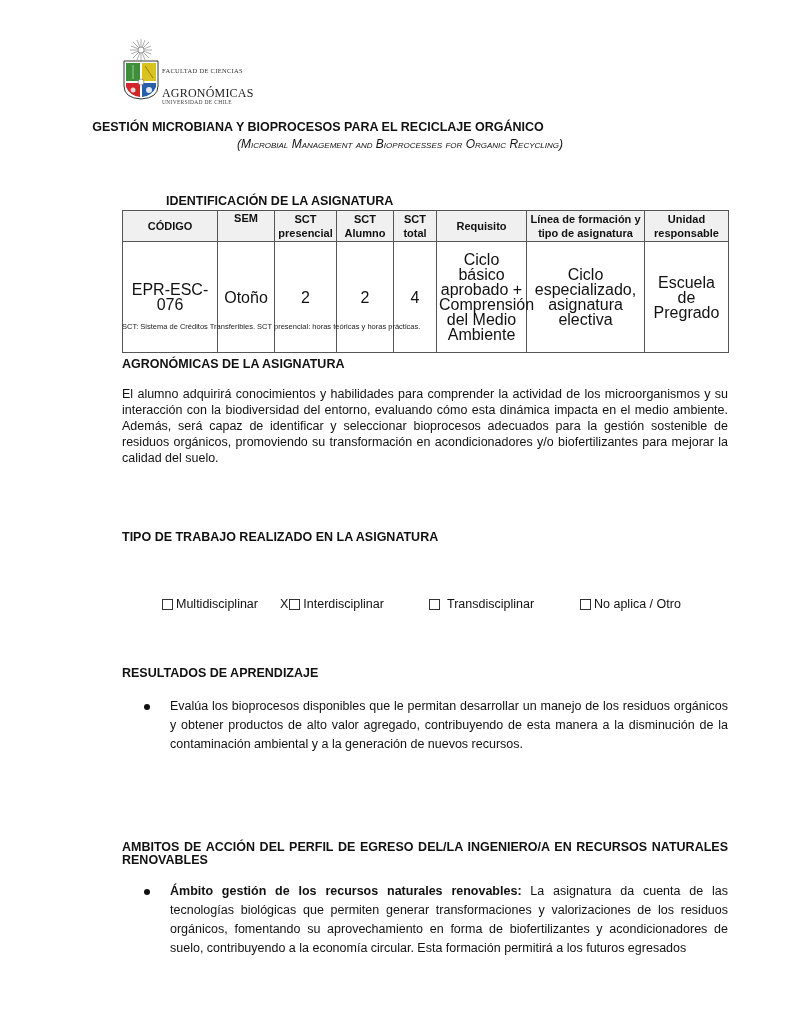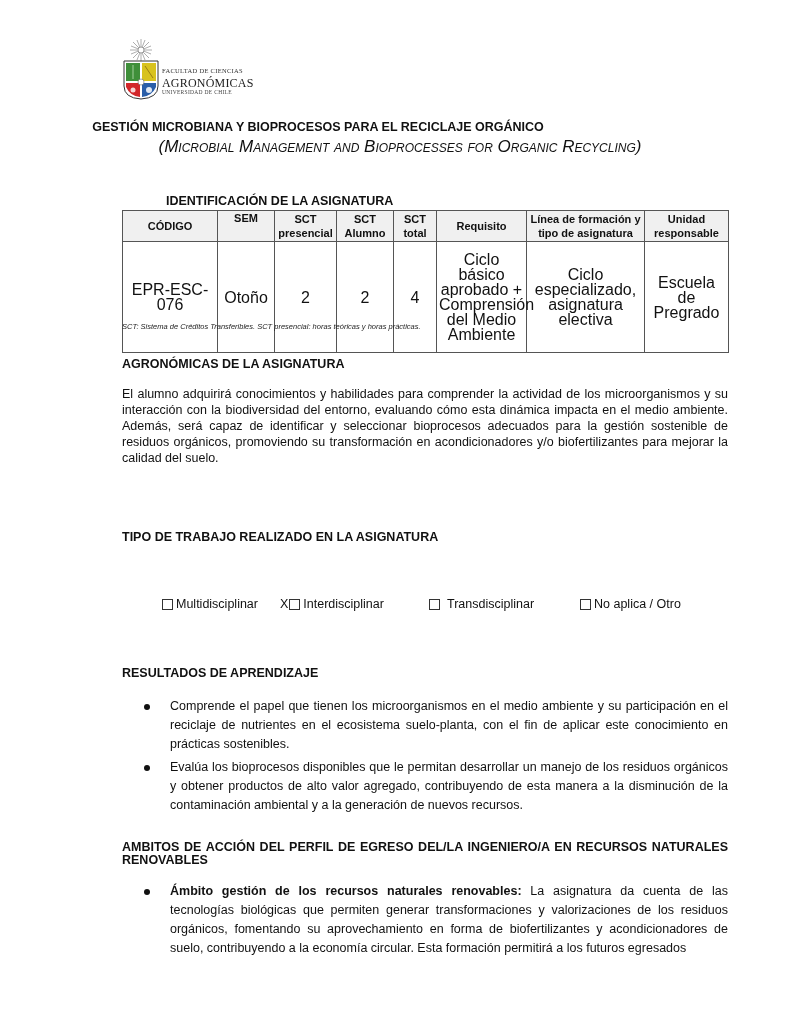--- a/index.html
+++ b/index.html
@@ -9,39 +9,39 @@
       color: #111;
     }
     .page { position: absolute; left: 0; top: 0; width: 800px; height: 1035px; }
 
     
     .logo { position: absolute; left: 121px; top: 38px; width: 120px; height: 64px; }
     .logo-shield { position: absolute; left: 2px; top: 22px; width: 36px; height: 40px; }
     .logo-sun { position: absolute; left: 8px; top: 0px; width: 24px; height: 24px; }
     .logo-text { position: absolute; left: 41px; top: 30px; line-height: 1; }
     .logo-line1 { font-family: "Liberation Serif", serif; font-size: 6.5px; letter-spacing: 0.3px; color: #333; }
-    .logo-line2 { font-family: "Liberation Serif", serif; font-size: 12px; color: #222; margin-top: 2px; letter-spacing: 0.2px; }
+    .logo-line2 { font-family: "Liberation Serif", serif; font-size: 12px; color: #222; margin-top: 12px; letter-spacing: 0.2px; }
     .logo-line3 { font-family: "Liberation Serif", serif; font-size: 5.5px; color: #444; margin-top: 1px; letter-spacing: 0.3px; }
 
     
     .title { position: absolute; left: 0; width: 636px; text-align: center; top: 120px; font-weight: bold; font-size: 12.5px; }
-    .subtitle { position: absolute; left: 0; width: 800px; text-align: center; top: 137px; font-style: italic; font-size: 17px; font-variant: small-caps; }
+    .subtitle { position: absolute; left: 0; width: 800px; text-align: center; top: 137px; font-style: italic; font-size: 12px; font-variant: small-caps; }
 
     .section-head { position: absolute; left: 122px; font-weight: bold; font-size: 12.5px; }
 
     
     .id-table {
       position: absolute; left: 122px; top: 210px; width: 606px;
       border-collapse: collapse; font-size: 11.5px; table-layout: fixed;
     }
     .id-table th, .id-table td { border: 1px solid #555; text-align: center; padding: 0 2px; }
     .id-table th { background: #f0f0f0; font-weight: bold; font-size: 11px; line-height: 14px; height: 30px; }
     .id-table th.valign-top { vertical-align: top; }
     .id-table td { height: 110px; line-height: 15px; font-size: 16px; }
-    .table-note { position: absolute; left: 122px; top: 322px; font-size: 7.5px; color: #222; font-style: italic; }
+    .table-note { position: absolute; left: 122px; top: 322px; font-size: 7.5px; color: #222; }
 
     .para {
       position: absolute; left: 122px; width: 606px; font-size: 12.5px; line-height: 16px;
       text-align: justify;
     }
 
     .checks { position: absolute; top: 597px; left: 122px; width: 620px; font-size: 12.5px; }
     .check { position: absolute; white-space: nowrap; display: flex; align-items: center; }
     .box { display: inline-block; width: 9px; height: 9px; border: 1px solid #333; margin-right: 3px; }
     .xmark { margin-right: 1px; }
@@ -152,24 +152,20 @@
     <div class="check" style="left:458px;">
       <span class="box"></span>
       <span>No aplica / Otro</span>
     </div>
   </div>
 
   <div class="section-head" style="top:666px;">RESULTADOS DE APRENDIZAJE</div>
   <div class="bullets" style="top:697px;">
     <div class="bullet">
       <span class="dot"></span>
-      <span>Comprende el papel que tienen los microorganismos en el medio ambiente y su participación en el reciclaje de nutrientes en el ecosistema suelo-planta, con el fin de aplicar este conocimiento en prácticas sostenibles.</span>
-    </div>
-    <div class="bullet">
-      <span class="dot"></span>
       <span>Evalúa los bioprocesos disponibles que le permitan desarrollar un manejo de los residuos orgánicos y obtener productos de alto valor agregado, contribuyendo de esta manera a la disminución de la contaminación ambiental y a la generación de nuevos recursos.</span>
     </div>
   </div>
 
   <div class="section-head" style="top:841px; width:606px; text-align:justify; line-height:13px;">AMBITOS DE ACCIÓN DEL PERFIL DE EGRESO DEL/LA INGENIERO/A EN RECURSOS NATURALES RENOVABLES</div>
   <div class="bullets" style="top:882px;">
     <div class="bullet">
       <span class="dot"></span>
       <b>Ámbito gestión de los recursos naturales renovables:</b><span> La asignatura da cuenta de las tecnologías biológicas que permiten generar transformaciones y valorizaciones de los residuos orgánicos, fomentando su aprovechamiento en forma de biofertilizantes y acondicionadores de suelo, contribuyendo a la economía circular. Esta formación permitirá a los futuros egresados</span>
     </div>

